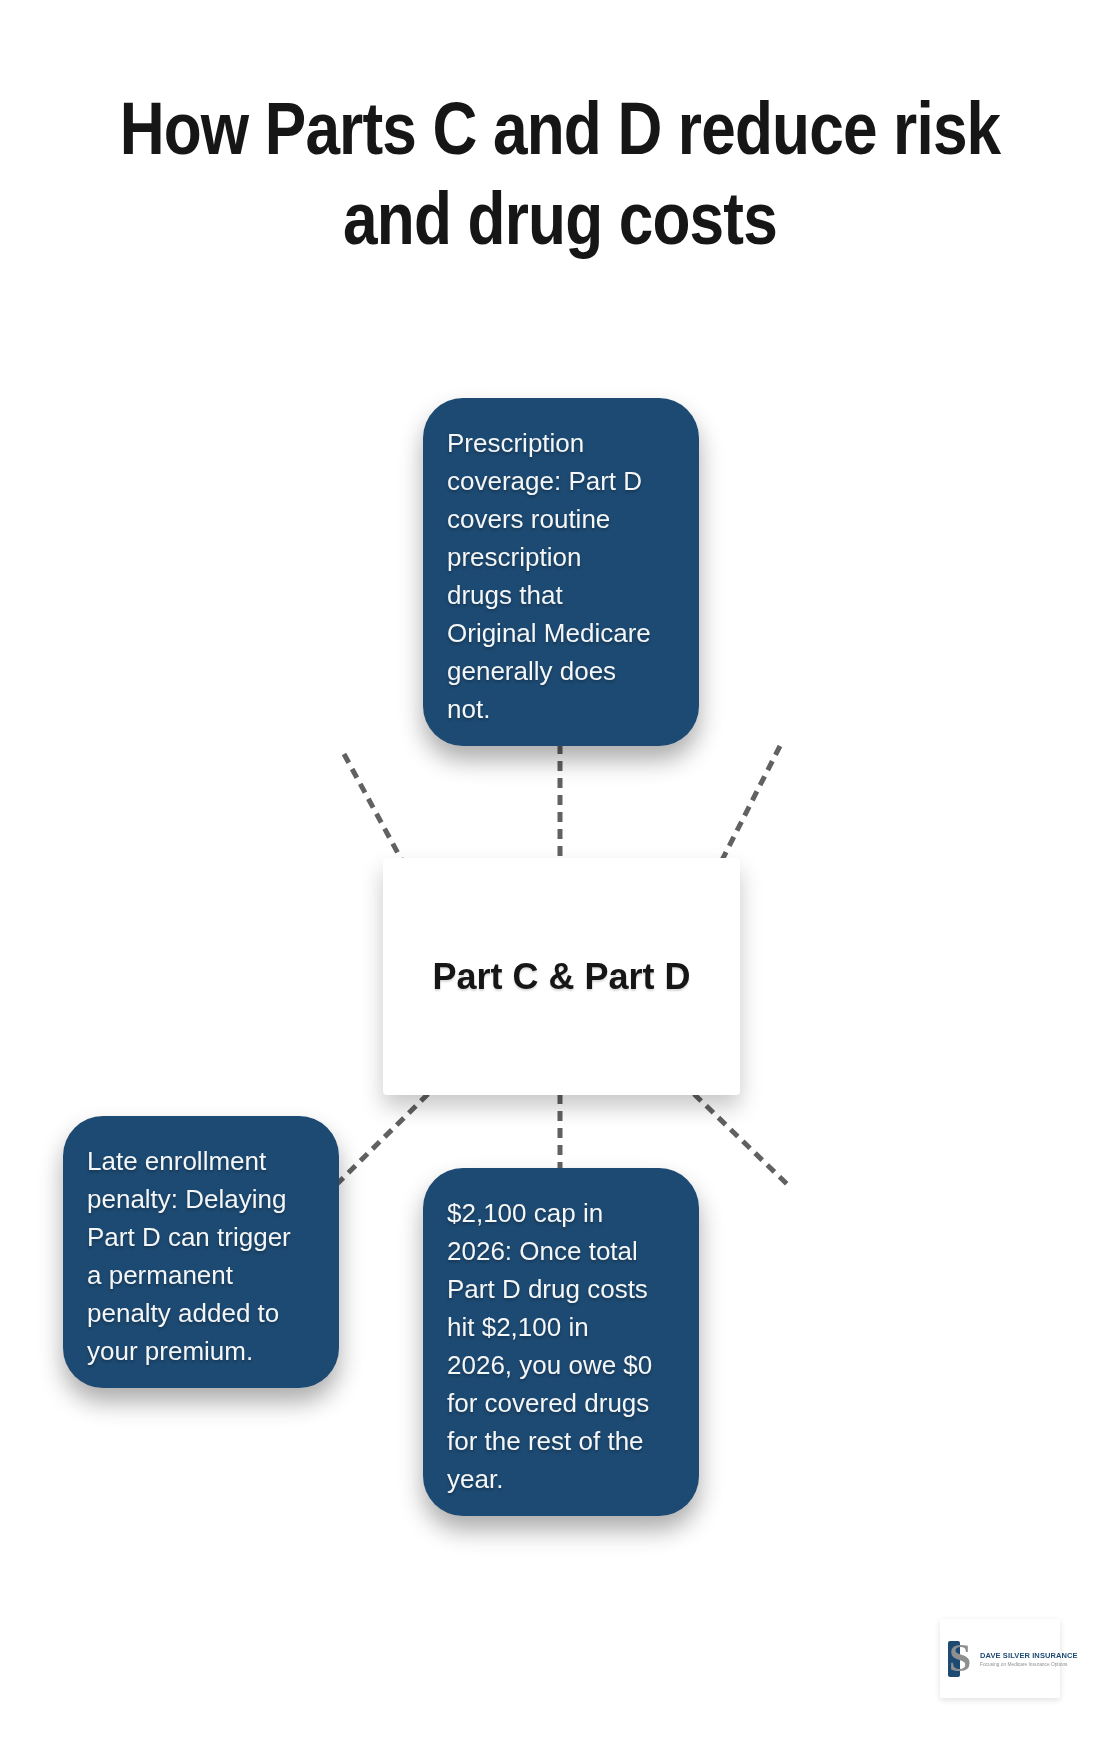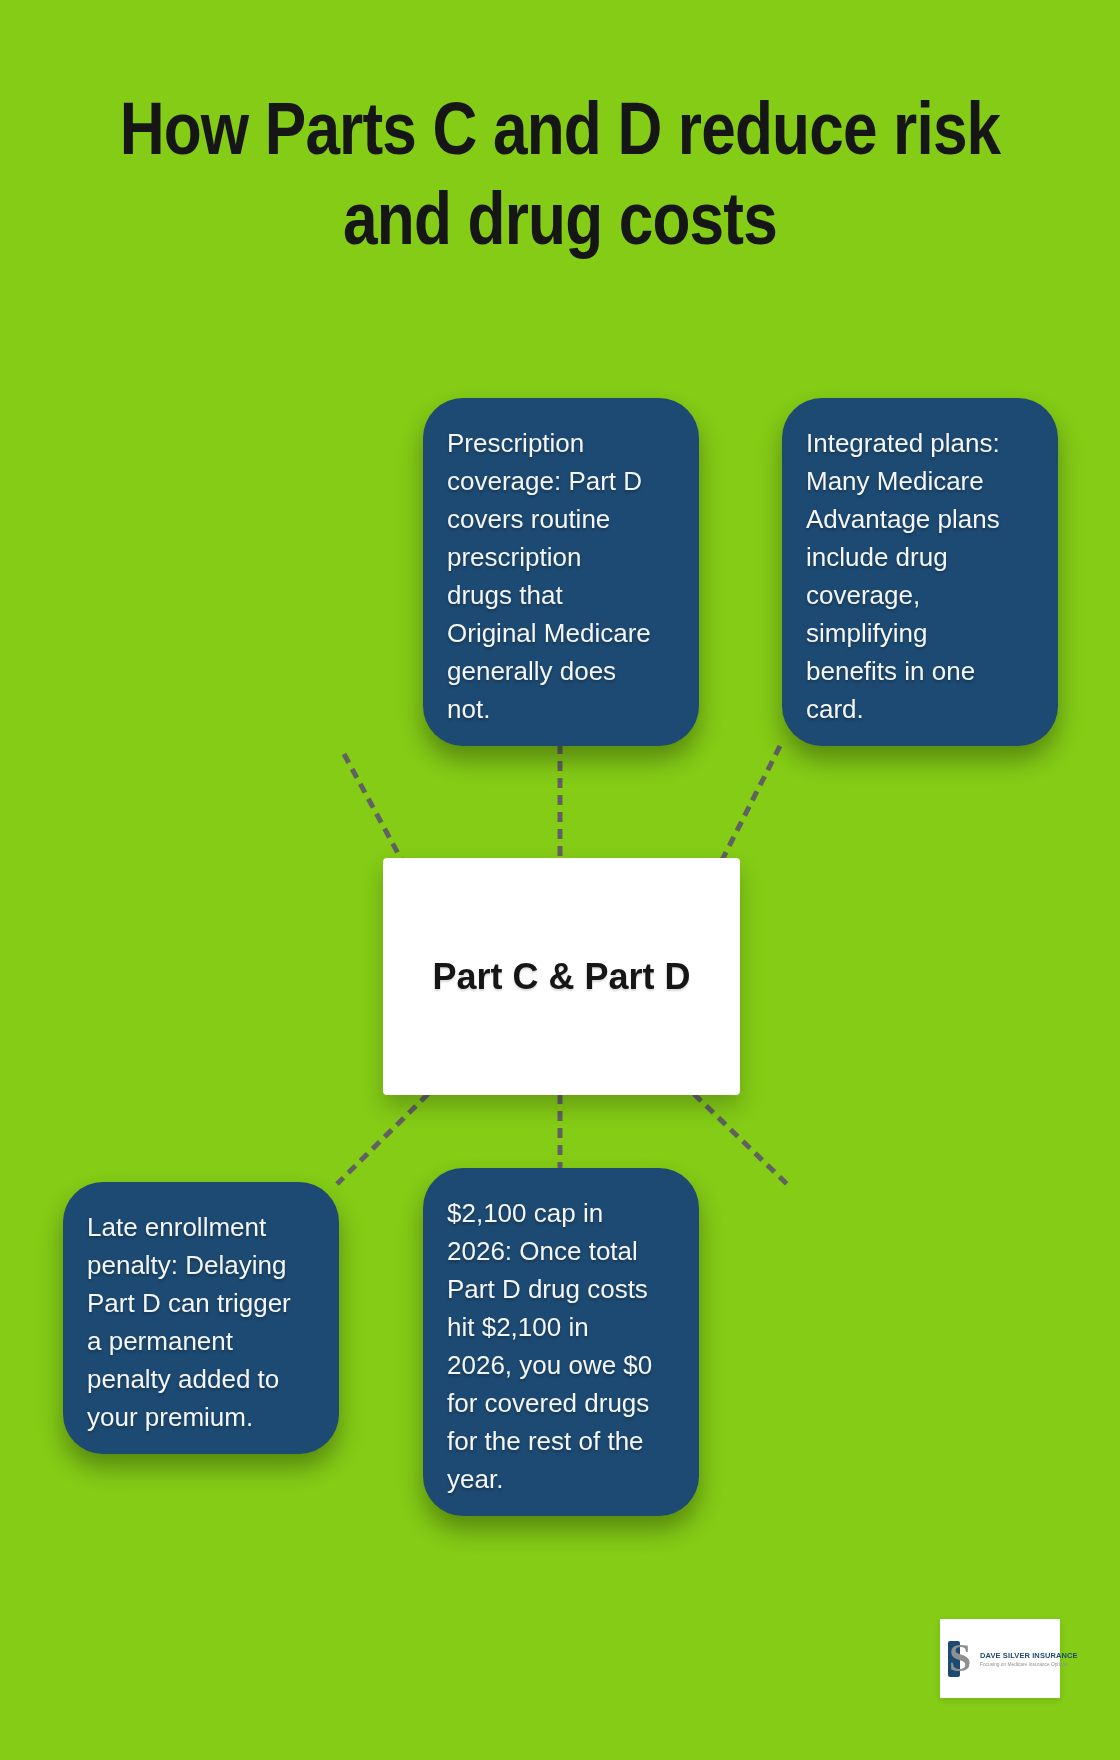--- a/index.html
+++ b/index.html
@@ -1,20 +1,20 @@
 <!DOCTYPE html>
 <html><head>
 <meta charset="utf-8">
 <style>
   html,body{margin:0;padding:0;background:#c9cac9;}
   .canvas{
     position:relative;
     width:1120px;height:1760px;
     margin:0 auto;
-    background:#84cc16;
+    background:#ffffff;
     overflow:hidden;
     font-family:"Liberation Sans", sans-serif;
   }
   .connectors{position:absolute;left:0;top:0;z-index:0;}
 
   .title{
     position:absolute;left:0;top:84px;width:1120px;
     margin:0;text-align:center;
     font-size:74px;line-height:90px;font-weight:700;
     color:#161616;
@@ -37,21 +37,21 @@
   .spoke-text{
     margin:0;
     font-size:26px;line-height:38px;
     color:#f4f6f7;
     white-space:pre;
     text-shadow:0 2px 3px rgba(0,0,0,0.28);
   }
   .n1{left:63px;top:398px;}
   .n2{left:423px;top:398px;}
   .n3{left:782px;top:398px;}
-  .n4{left:63px;top:1182px;}
+  .n4{left:63px;top:1116px;}
   .n5{left:423px;top:1168px;}
   .n6{left:782px;top:1168px;}
 
   .hub{
     position:absolute;left:383px;top:858px;
     width:357px;height:237px;
     background:#ffffff;
     border-radius:4px;
     box-shadow:0 12px 22px rgba(0,0,0,0.22);
     display:flex;align-items:center;justify-content:center;
@@ -112,30 +112,20 @@
   <div class="spoke n2">
     <p class="spoke-text">Prescription
 coverage: Part D
 covers routine
 prescription
 drugs that
 Original Medicare
 generally does
 not.</p>
   </div>
-  <div class="spoke n3">
-    <p class="spoke-text">Integrated plans:
-Many Medicare
-Advantage plans
-include drug
-coverage,
-simplifying
-benefits in one
-card.</p>
-  </div>
 
   <div class="hub">
     <span class="hub-label">Part C &amp; Part D</span>
   </div>
 
   <div class="spoke n4">
     <p class="spoke-text">Late enrollment
 penalty: Delaying
 Part D can trigger
 a permanent

